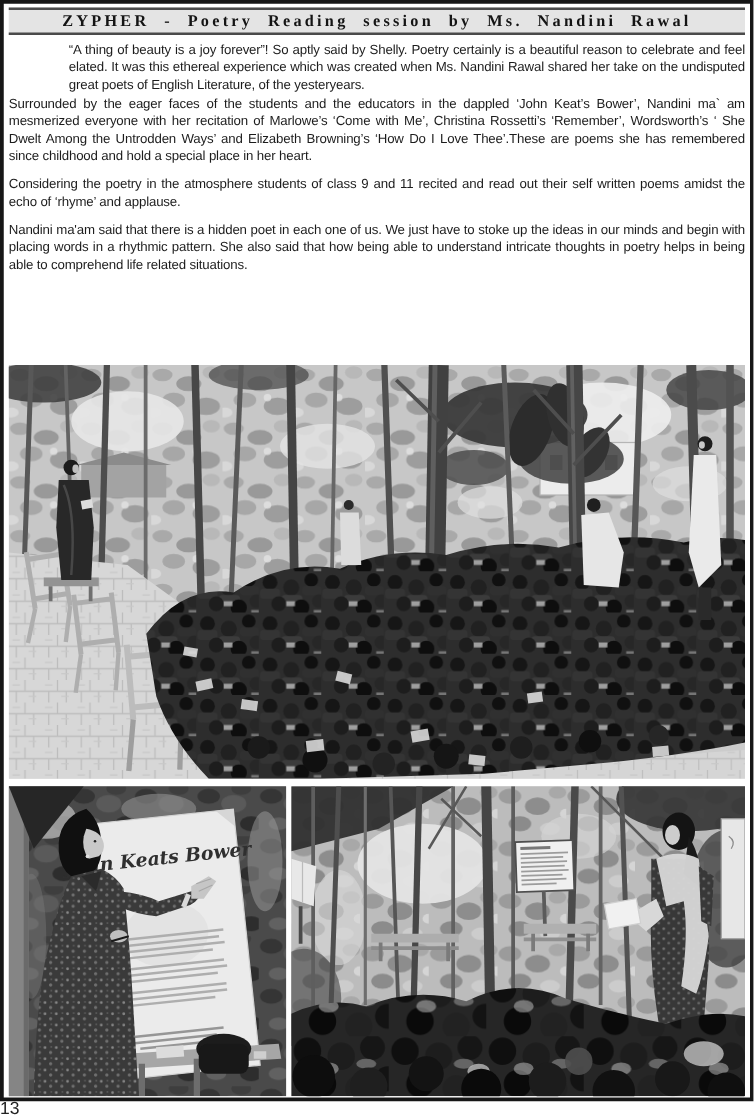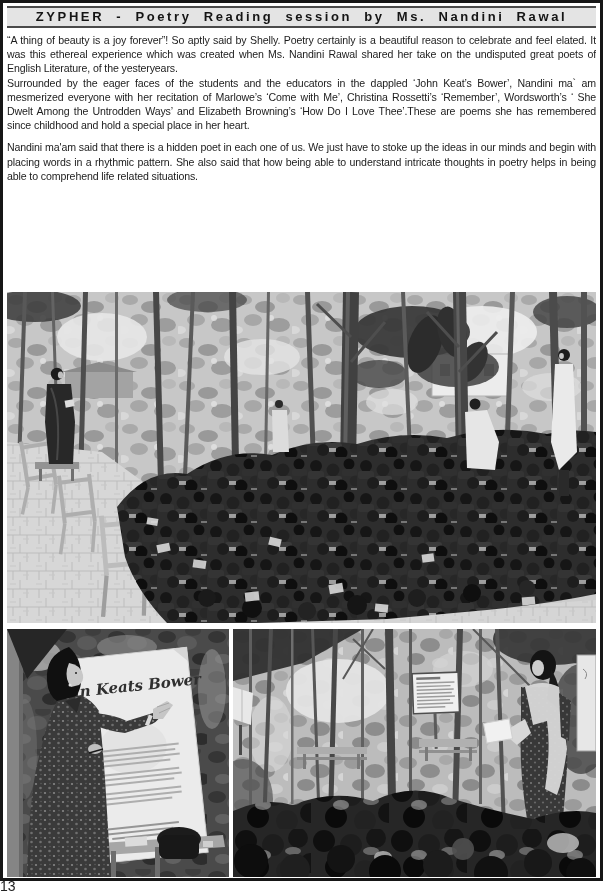--- a/index.html
+++ b/index.html
@@ -2,46 +2,47 @@
 <html><head>
 <meta charset="utf-8">
 <style>
   html,body{margin:0;padding:0;background:#ffffff;}
   .page{position:relative;width:603px;height:895px;background:#ffffff;
         font-family:"Liberation Sans",sans-serif;overflow:hidden;}
   .frame{position:absolute;left:0;top:0;width:603px;height:881px;
          border:3px solid #161616;box-sizing:border-box;padding:3px;background:#ffffff;}
   .title-bar{margin:0 1px;background:#e4e4e4;border-top:2px solid #4a4a4a;border-bottom:2px solid #4a4a4a;
              text-align:center;padding:1px 0 2px;
-             font-family:Liberation Sans, sans-serif;font-weight:bold;font-size:13px;line-height:15px;
+             font-family:Liberation Serif, serif;font-weight:bold;font-size:13px;line-height:15px;
              letter-spacing:2.6px;word-spacing:6px;color:#141414;}
   .article{margin:5px 1px 0;height:257px;overflow:hidden;
            font-size:10.6px;line-height:14.2px;letter-spacing:-0.12px;
            text-align:justify;color:#1c1c1c;}
   .article p{margin:0 0 8px;}
-  .article p.joined{margin-bottom:0;}
+  .article p.joined{margin-bottom:0;margin-left:48px;}
   .photo{display:block;margin:2px 1px 0;}
   .photo svg{display:block;}
   .photo-row{display:flex;gap:4px;margin:6px 1px 0;}
   .page-num{position:absolute;left:0;bottom:1px;width:100%;
             font-size:14px;color:#222;}
 </style>
 </head>
 <body>
 
 <div class="page">
   <div class="frame">
 
     <div class="title-bar">
       <span>ZYPHER - Poetry Reading session by Ms. Nandini Rawal</span>
     </div>
 
     <div class="article">
       <p class="joined">“A thing of beauty is a joy forever”! So aptly said by Shelly. Poetry certainly is a beautiful reason to celebrate and feel elated. It was this ethereal experience which was created when Ms. Nandini Rawal shared her take on the undisputed great poets of English Literature, of the yesteryears.</p>
       <p>Surrounded by the eager faces of the students and the educators in the dappled ‘John Keat’s Bower’, Nandini ma` am mesmerized everyone with her recitation of Marlowe’s ‘Come with Me’, Christina Rossetti’s ‘Remember’, Wordsworth’s ‘ She Dwelt Among the Untrodden Ways’ and Elizabeth Browning’s ‘How Do I Love Thee’.These are poems she has remembered since childhood and hold a special place in her heart.</p>
+      <p>Considering the poetry in the atmosphere students of class 9 and 11 recited and read out their self written poems amidst the echo of ‘rhyme’ and applause.</p>
       <p>Nandini ma'am said that there is a hidden poet in each one of us. We just have to stoke up the ideas in our minds and begin with placing words in a rhythmic pattern. She also said that how being able to understand intricate thoughts in poetry helps in being able to comprehend life related situations.</p>
     </div>
 
     <figure class="photo" style="margin-top:2px">
       <svg width="589" height="331" viewBox="0 0 589 331">
         <defs>
           <pattern id="m-leaf" width="57" height="43" patternUnits="userSpaceOnUse">
             <rect width="57" height="43" fill="#c7c7c7"></rect>
             <ellipse cx="9" cy="8" rx="8" ry="5" fill="#a9a9a9"></ellipse>
             <ellipse cx="30" cy="15" rx="10" ry="6" fill="#8d8d8d" opacity=".8"></ellipse>

